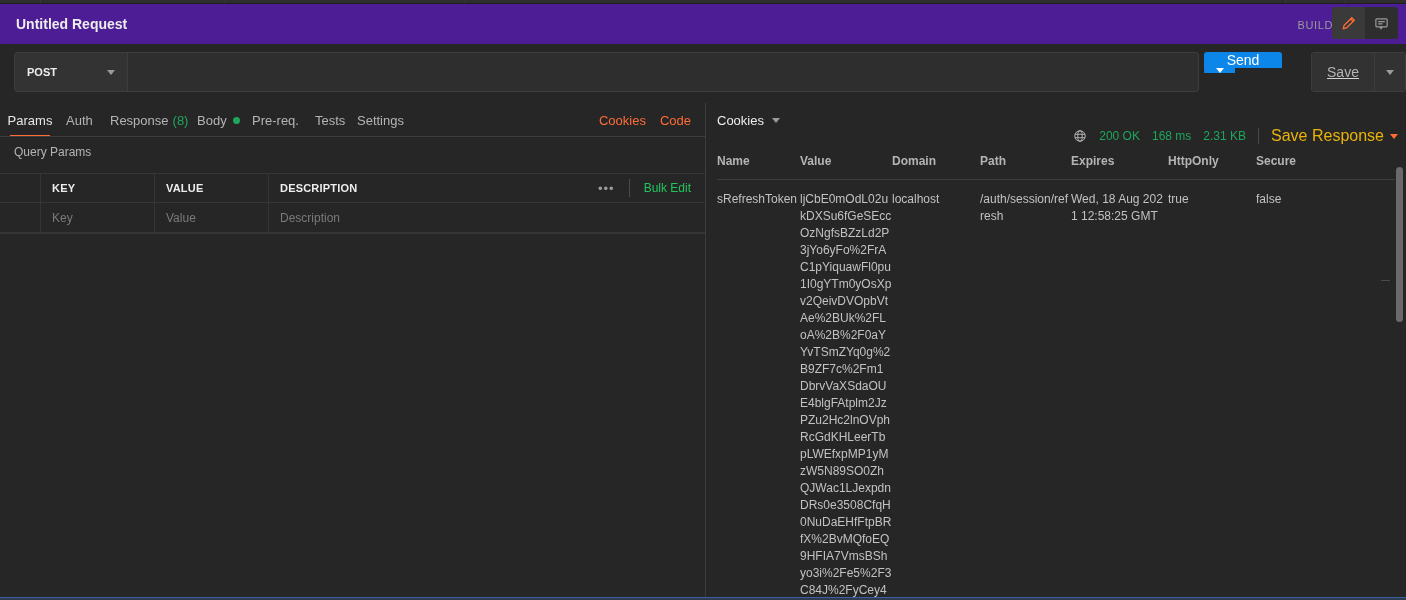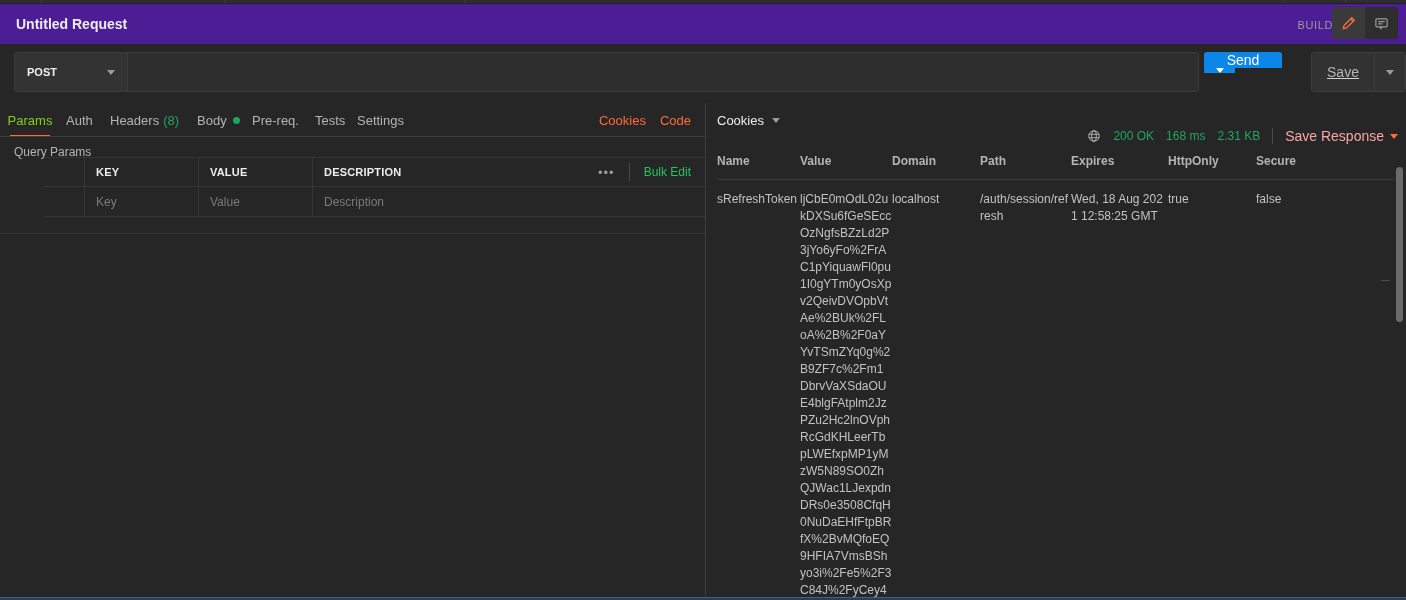--- a/index.html
+++ b/index.html
@@ -83,34 +83,34 @@
   .left-pane { position:absolute; left:0; top:103px; width:705px; height:497px; background:#262626; }
   .divider { position:absolute; left:705px; top:103px; width:1px; height:497px; background:#3d3d3d; }
   .right-pane { position:absolute; left:706px; top:103px; width:700px; height:497px; background:#262626; }
 
   
   .tabs { position:absolute; left:0; top:0; width:705px; height:34px; }
   .tab {
     position:absolute; top:0; height:34px; display:flex; align-items:center;
     font-size:13px; color:#b4b4b4; white-space:nowrap;
   }
-  .tab.active { color:#84cc16;align-items:center; }
+  .tab.active { color:#e5e5e5;align-items:center; }
   .tab .ul {
     position:absolute; left:0; bottom:0; height:2px; width:100%; background:#ff6c37;
   }
   .count { color:#1ea65c; margin-left:4px; }
   .greendot { width:7px;height:7px;border-radius:50%;background:#1ea65c;margin-left:6px; }
   .tabs-right { position:absolute; right:0; top:0; height:34px; display:flex; align-items:center; gap:14px; padding-right:14px; }
   .link-orange { font-size:13px; color:#ff6c37; }
 
   .tabs-underline { position:absolute; left:0; top:33px; width:705px; height:1px; background:#3d3d3d; }
 
   
   .qp-label { position:absolute; left:14px; top:42px; font-size:12px; color:#b4b4b4; }
-  .tbl { position:absolute; left:0; top:54px; width:705px;padding-left:44px; }
+  .tbl { position:absolute; left:0; top:70px; width:705px; }
   .tbl-row { display:flex; border-top:1px solid #353535; border-bottom:1px solid #353535; height:30px; }
   .tbl-row.body { border-top:none; }
   .c-chk { width:41px; border-right:1px solid #353535; }
   .c-key { width:114px; border-right:1px solid #353535; display:flex; align-items:center; padding-left:11px; }
   .c-val { width:114px; border-right:1px solid #353535; display:flex; align-items:center; padding-left:11px; }
   .c-desc { flex:1; display:flex; align-items:center; padding-left:11px; justify-content:space-between; padding-right:0; }
   .th { font-size:11px; font-weight:bold; color:#ededed; letter-spacing:.2px; }
   .ph { font-size:12px; color:#7a7a7a; }
   .desc-tools { display:flex; align-items:center; gap:0; height:30px; }
   .dots { padding:0 14px; color:#9a9a9a; font-size:13px; letter-spacing:1px; line-height:1; }
@@ -119,21 +119,21 @@
   .tbl-tail { position:absolute; left:0; top:130px; width:705px; height:1px; background:#353535; }
 
   
   .resp-head { position:absolute; left:0; top:0; width:700px; height:34px; }
   .resp-cookies { position:absolute; left:11px; top:0; height:34px; display:flex; align-items:center; gap:8px; }
   .resp-cookies span { font-size:13px; color:#ededed; }
   .resp-meta { position:absolute; right:8px; top:16px; height:34px; display:flex; align-items:center; gap:12px; }
   .globe { width:14px; height:14px; }
   .meta-green { font-size:12px; color:#1ea65c; }
   .meta-sep { width:1px; height:16px; background:#4a4a4a; }
-  .save-resp { font-size:14px; color:#fca5a5; display:flex; align-items:center; gap:6px; }
+  .save-resp { font-size:16px; color:#eab308; display:flex; align-items:center; gap:6px; }
   .save-resp .caret { border-top-color:#ff6c37; }
 
   
   .ck-head { position:absolute; left:0; top:48px; width:700px; display:flex; }
   .ck-head .ch { font-size:12px; color:#b4b4b4; font-weight:bold; }
   .ck-rule { position:absolute; left:11px; top:76px; width:678px; height:1px; background:#3d3d3d; }
   .ck-row { position:absolute; left:0; top:88px; width:700px; display:flex; }
   .ck-cell { font-size:12px; color:#c2c2c2; line-height:17px; word-break:break-all; }
   .col-name { width:94px; padding-left:11px; }
   .col-value { width:92px; padding-left:0; }
@@ -210,21 +210,21 @@
   <div class="left-pane">
     <div class="tabs">
       <div class="tab active" style="left:10px;width:40px;justify-content:center">
         <span>Params</span>
         <div class="ul"></div>
       </div>
       <div class="tab" style="left:66px">
         <span>Auth</span>
       </div>
       <div class="tab" style="left:110px">
-        <span>Headers</span>
+        <span>Response</span>
         <span class="count">(8)</span>
       </div>
       <div class="tab" style="left:197px">
         <span>Body</span>
         <span class="greendot"></span>
       </div>
       <div class="tab" style="left:252px">
         <span>Pre-req.</span>
       </div>
       <div class="tab" style="left:315px">

